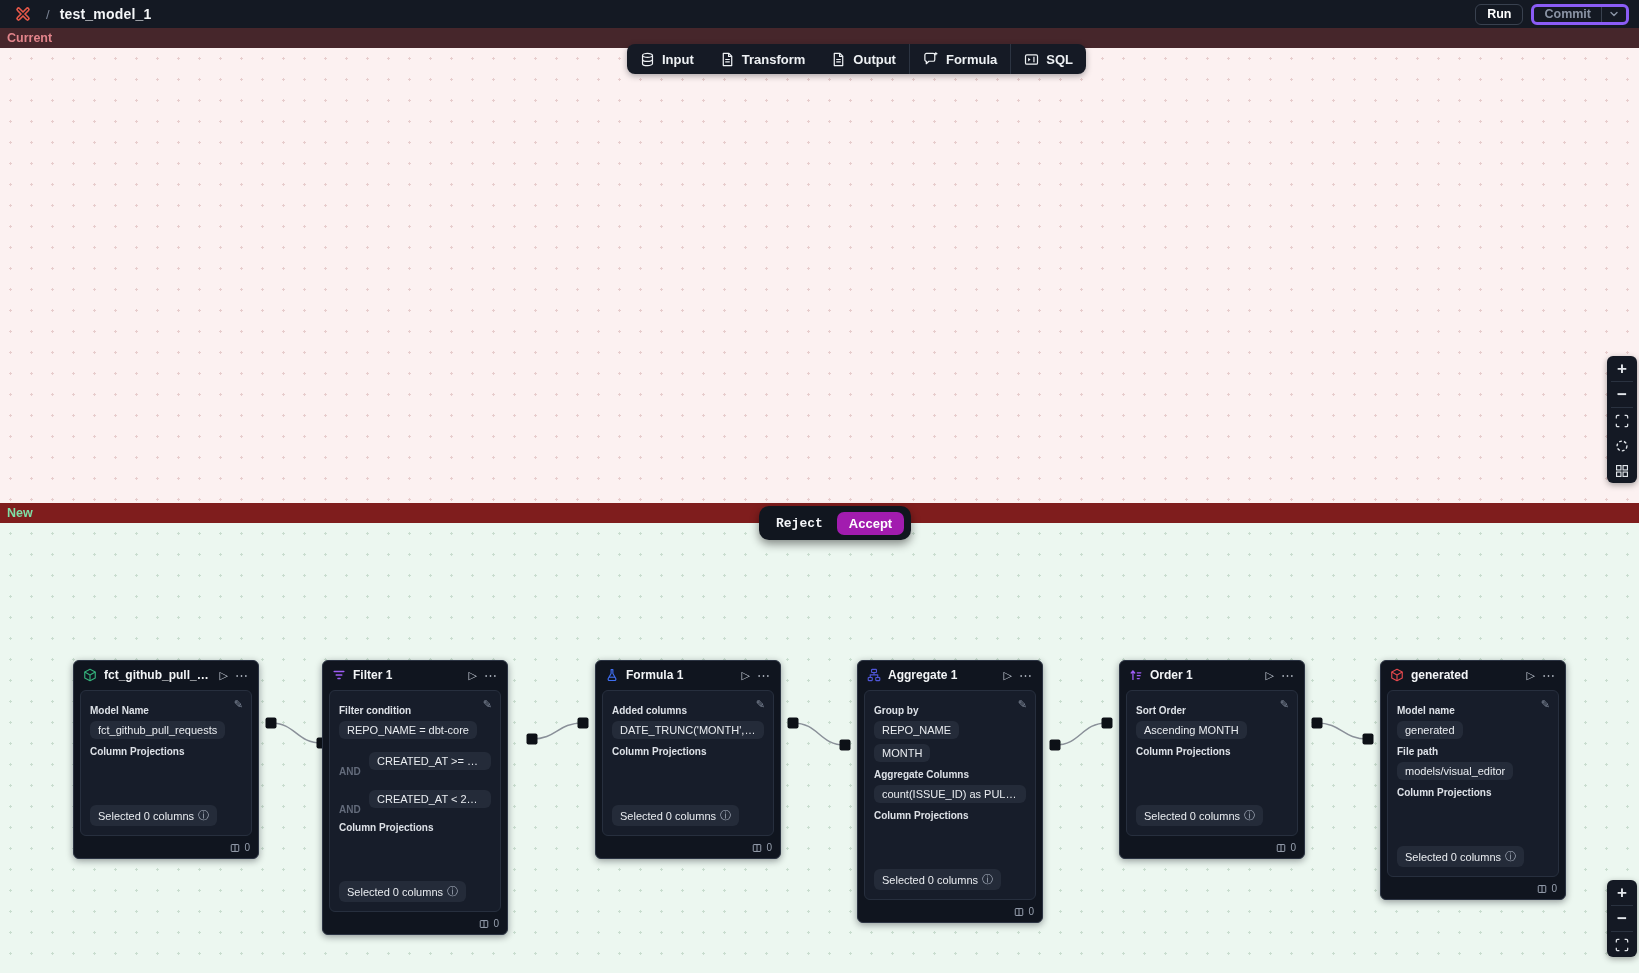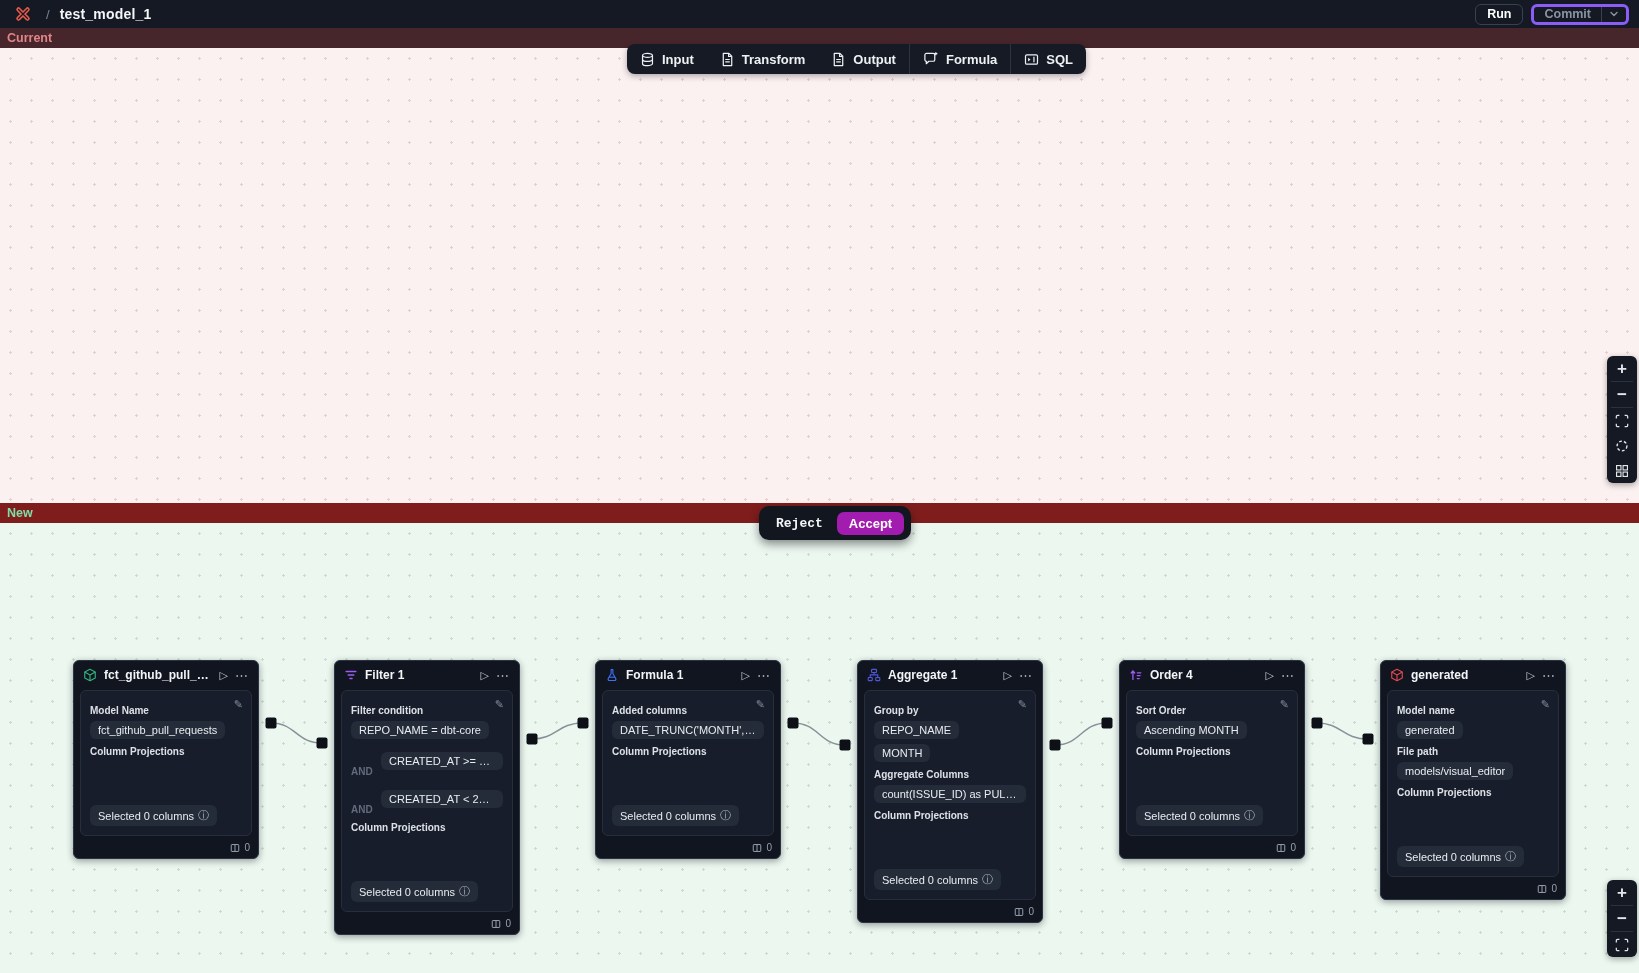--- a/index.html
+++ b/index.html
@@ -261,21 +261,21 @@
     <span class="foot-ic">
       <svg class="i" width="10" height="10" viewBox="0 0 16 16" fill="none" stroke="currentColor" stroke-width="1.6">
           <rect x="2" y="2.5" width="12" height="11" rx="1"></rect>
           <path d="M8 2.5v11"></path>
         </svg>
     </span>
     <span>0</span>
   </div>
 </div>
 
-<div class="node" style="left:334px; top:660px;">
+<div class="node" style="left:322px; top:660px;">
   <div class="node-header">
     <span class="node-ic ic-purple">
       <svg class="i" width="14" height="14" viewBox="0 0 16 16" fill="none" stroke="currentColor" stroke-width="1.7" stroke-linecap="round">
         <path d="M2.5 4h11M4.8 8h6.4M6.8 12h2.4"></path>
       </svg>
     </span>
     <span class="node-title">Filter 1</span>
     <span class="node-play">▷</span>
     <span class="node-more">⋯</span>
   </div>
@@ -410,21 +410,21 @@
 </div>
 
 <div class="node" style="left:1119px; top:660px;">
   <div class="node-header">
     <span class="node-ic ic-purple">
       <svg class="i" width="14" height="14" viewBox="0 0 16 16" fill="none" stroke="currentColor" stroke-width="1.5" stroke-linecap="round" stroke-linejoin="round">
         <path d="M4.5 13V3.5M4.5 3.5 2.5 5.7M4.5 3.5l2 2.2"></path>
         <path d="M9.5 5.5h4M9.5 8.8h3.2M9.5 12.1h2.2"></path>
       </svg>
     </span>
-    <span class="node-title">Order 4</span>
+    <span class="node-title">Order 1</span>
     <span class="node-play">▷</span>
     <span class="node-more">⋯</span>
   </div>
   <div class="node-body">
     <span class="edit-ic">✎</span>
     <div class="sec-label">Sort Order</div>
     <div class="chip-row">
         <span class="chip">
           <span class="chip-text">Ascending MONTH</span>
         </span>

